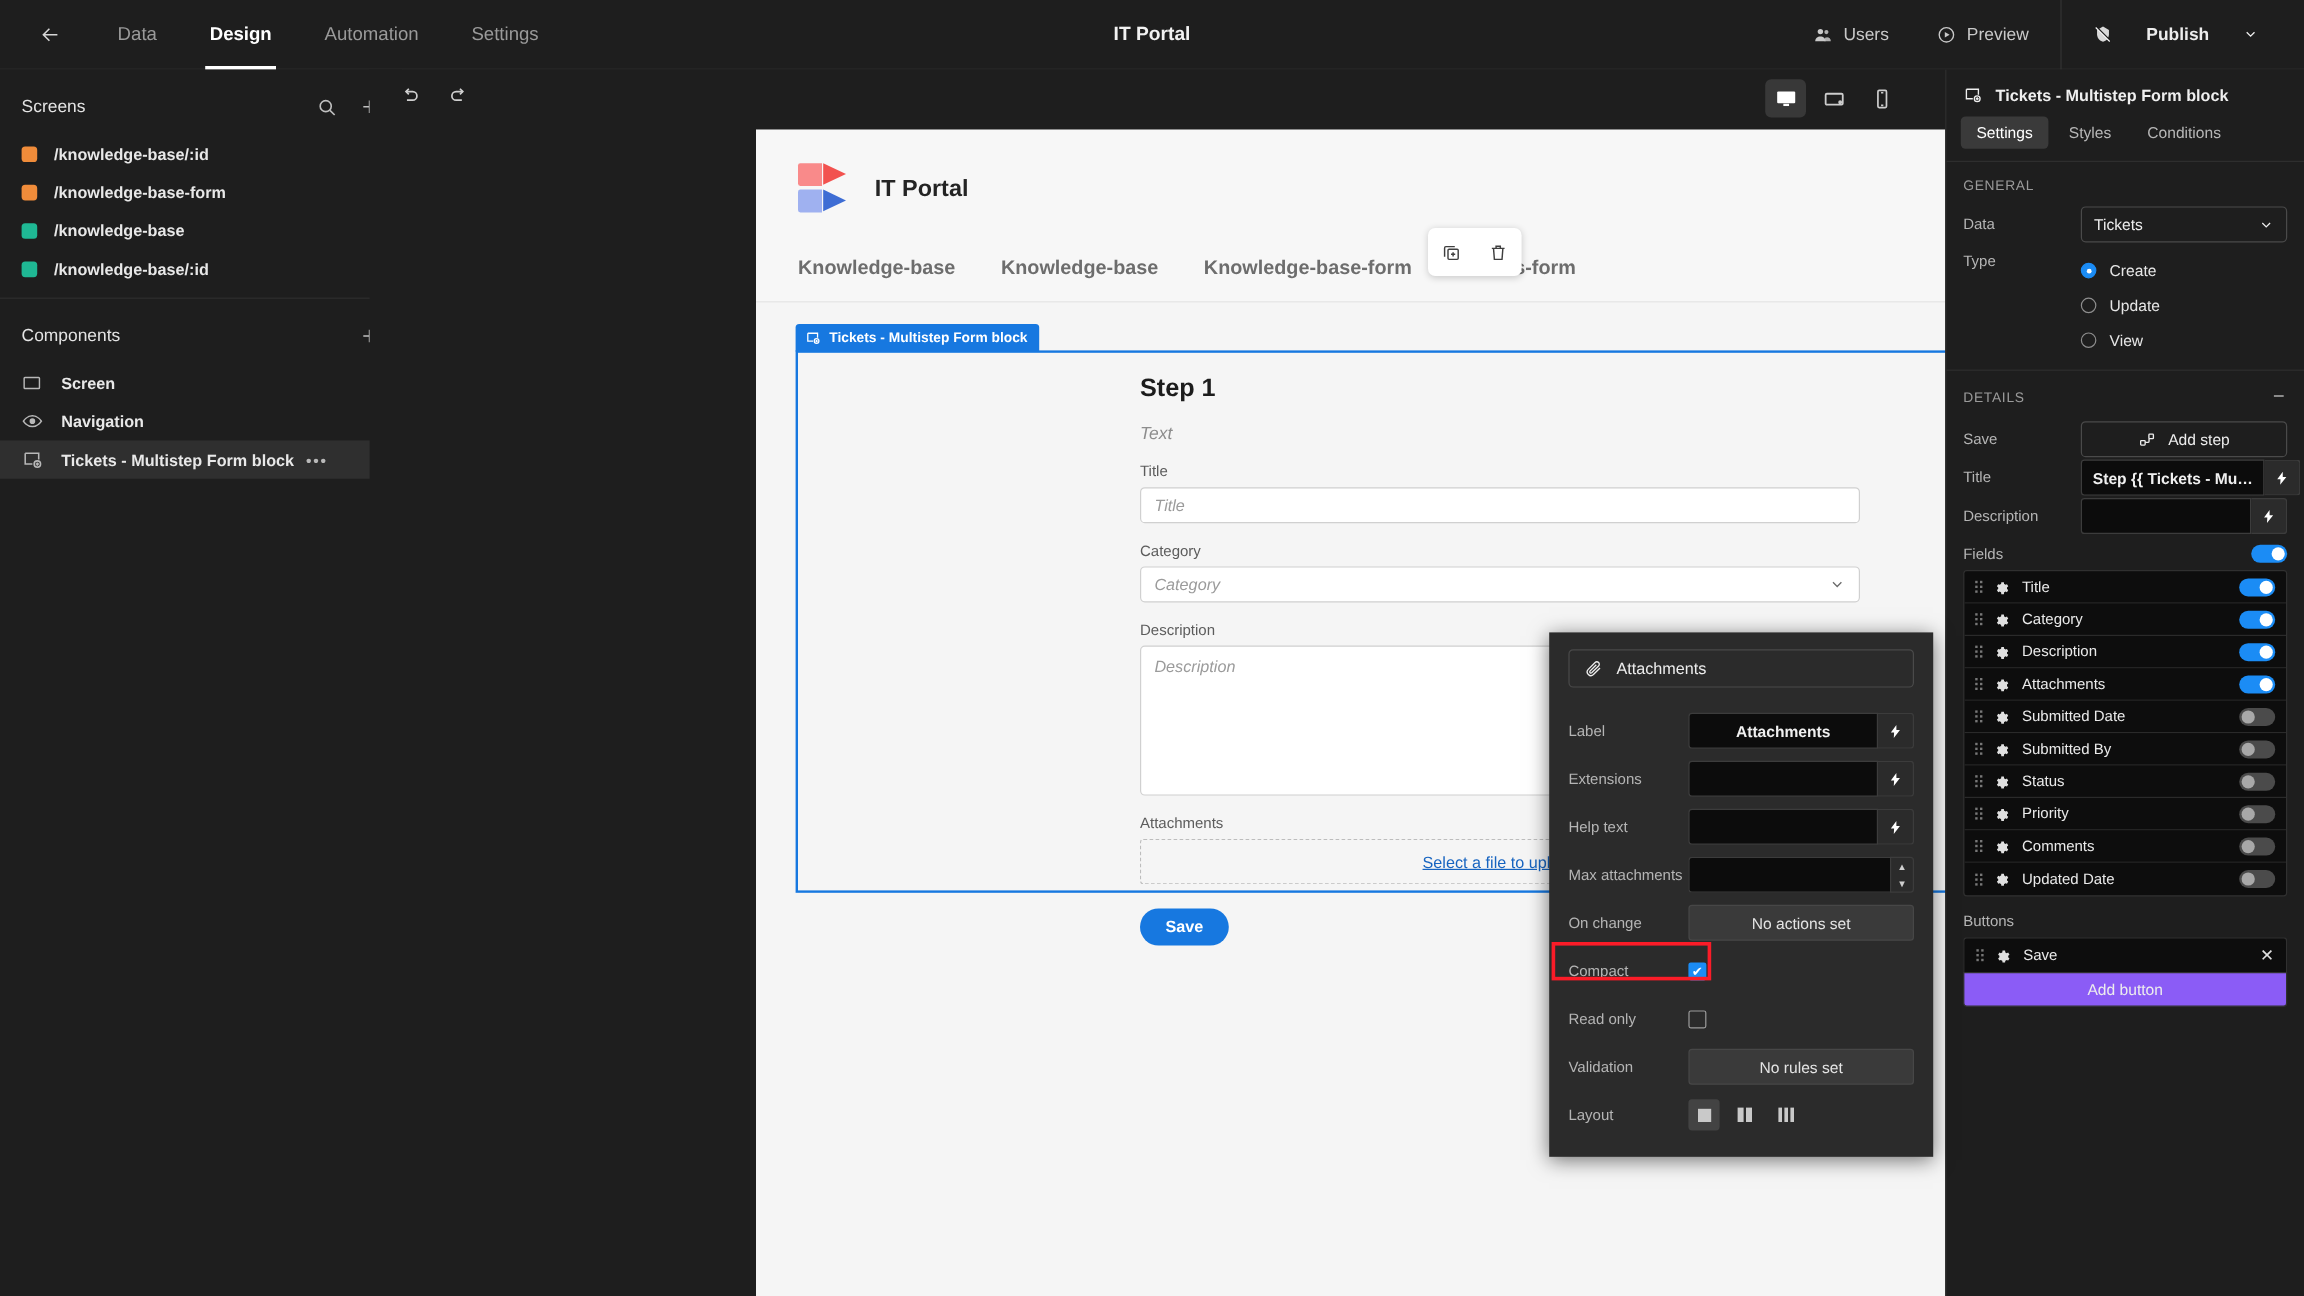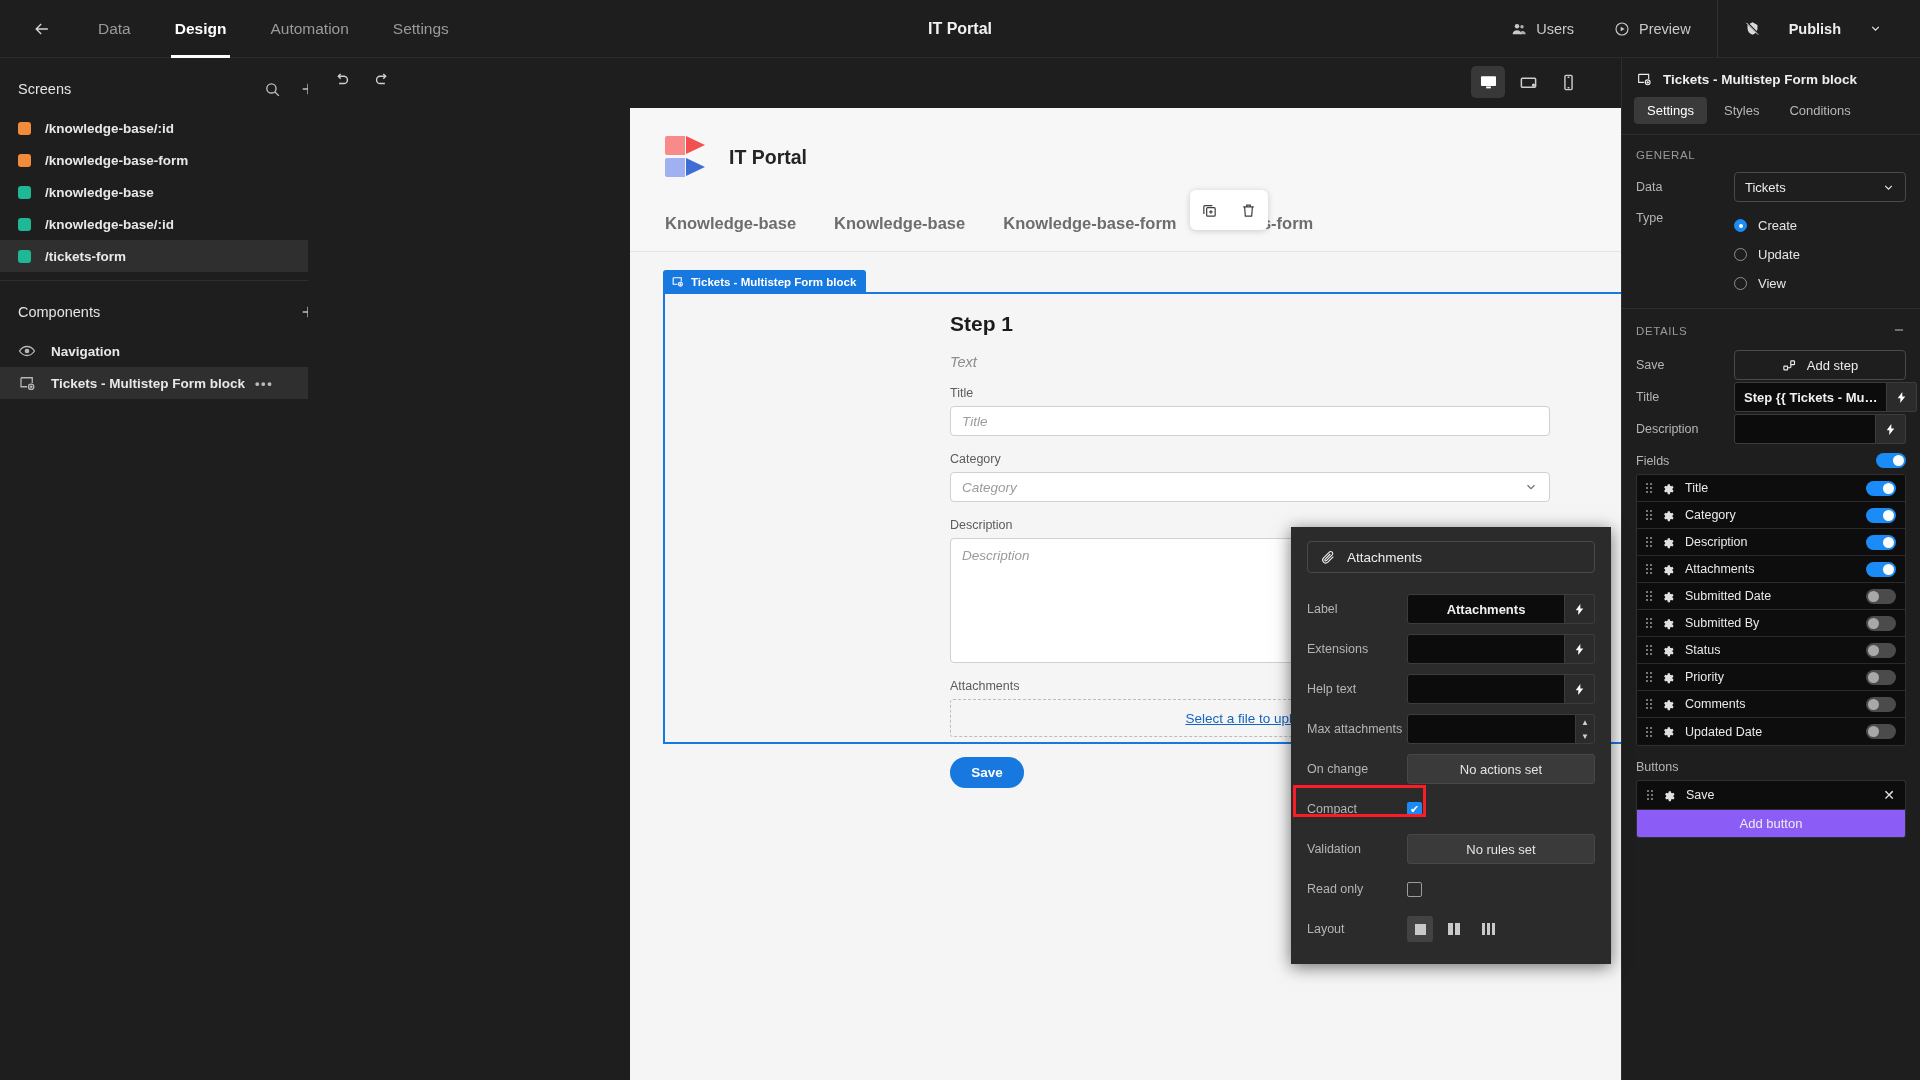--- a/index.html
+++ b/index.html
@@ -389,38 +389,42 @@
     <span>/knowledge-base-form</span>
   </div>
   <div class="screen-row">
     <span class="dot" style="background:#1fb894"></span>
     <span>/knowledge-base</span>
   </div>
   <div class="screen-row">
     <span class="dot" style="background:#1fb894"></span>
     <span>/knowledge-base/:id</span>
   </div>
-  <div class="screen-row sel">
-    <span class="dot" style="background:#1fb894"></span>
-    <span>/tickets-form</span>
-  </div>
 
   <div class="side-divider"></div>
 
   <div class="side-head">
     <div class="t">Components</div>
     <div class="icons">
       <span>
         <svg width="18" height="18" viewBox="0 0 24 24" fill="none" stroke="currentColor" stroke-width="1.8">
             <path d="M12 5v14M5 12h14"></path>
           </svg>
       </span>
     </div>
   </div>
 
+  <div class="comp-row">
+    <span class="comp-ico">
+      <svg width="17" height="17" viewBox="0 0 24 24" fill="none" stroke="currentColor" stroke-width="1.7">
+          <rect x="3" y="5" width="18" height="13" rx="1"></rect>
+        </svg>
+    </span>
+    <span>Screen</span>
+  </div>
   <div class="comp-row">
     <span class="comp-ico">
       <svg width="18" height="18" viewBox="0 0 24 24" fill="none" stroke="currentColor" stroke-width="1.7">
           <path d="M2 12s3.8-6 10-6 10 6 10 6-3.8 6-10 6S2 12 2 12z"></path>
           <circle cx="12" cy="12" r="2.3" fill="currentColor"></circle>
         </svg>
     </span>
     <span>Navigation</span>
   </div>
   <div class="comp-row sel">
@@ -632,30 +636,30 @@
   </div>
 
   <div class="pop-row">
     <div class="pop-label">Compact</div>
     <div class="pop-ctrl">
       <div class="cb on">✔</div>
     </div>
   </div>
 
   <div class="pop-row">
+    <div class="pop-label">Read only</div>
+    <div class="pop-ctrl">
+      <div class="cb off"></div>
+    </div>
+  </div>
+
+  <div class="pop-row">
     <div class="pop-label">Validation</div>
     <div class="pop-ctrl">
       <div class="pop-wide-btn">No rules set</div>
-    </div>
-  </div>
-
-  <div class="pop-row">
-    <div class="pop-label">Read only</div>
-    <div class="pop-ctrl">
-      <div class="cb off"></div>
     </div>
   </div>
 
   <div class="pop-row">
     <div class="pop-label">Layout</div>
     <div class="pop-ctrl layout-opts">
       <div class="lay-btn active">
         <b style="width:11px;height:11px"></b>
       </div>
       <div class="lay-btn">

